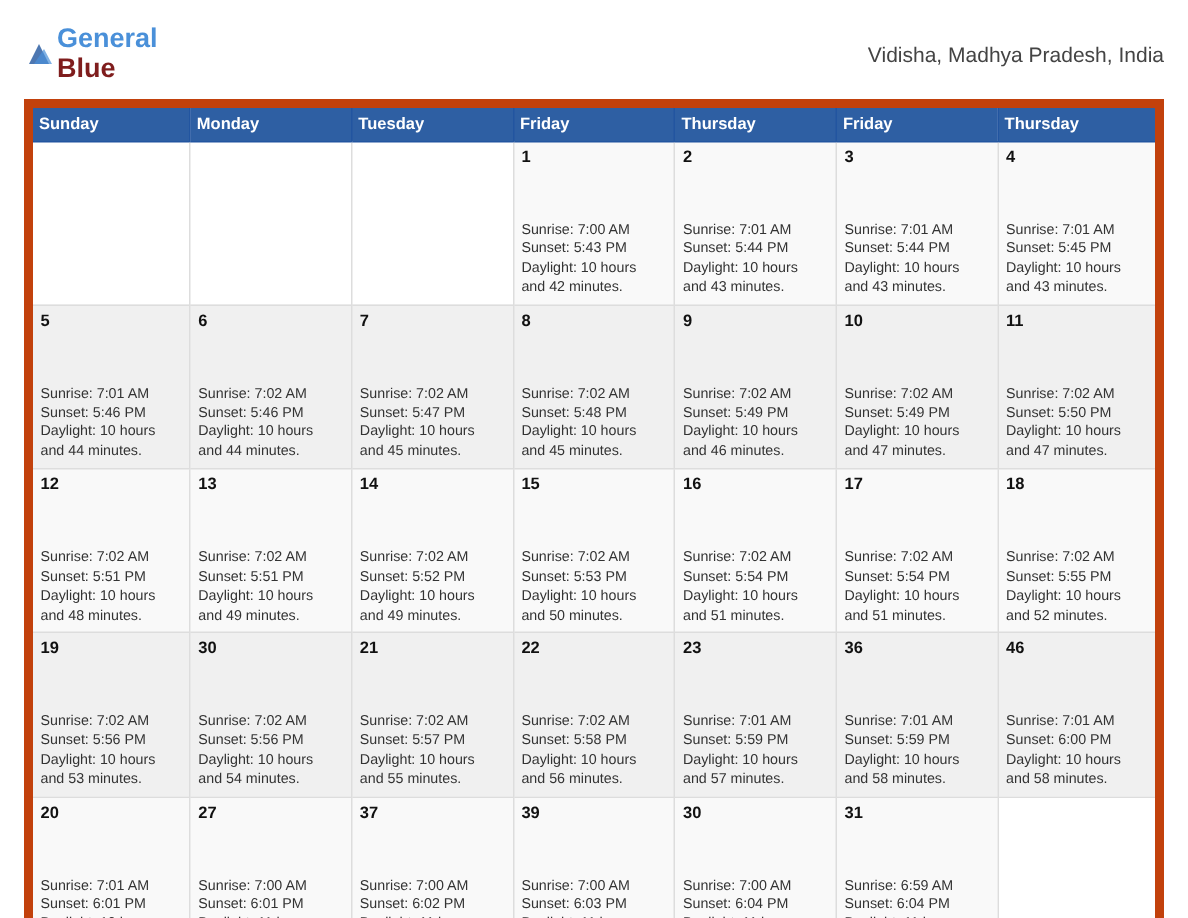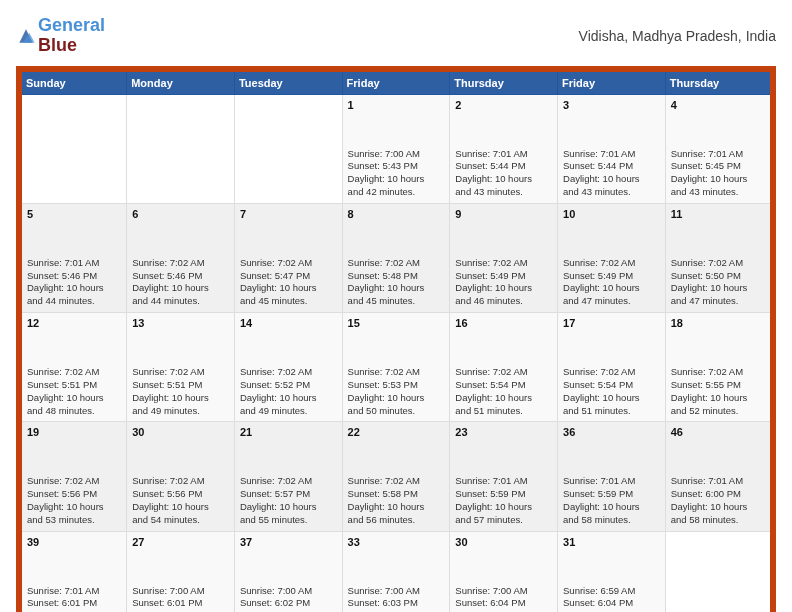--- a/index.html
+++ b/index.html
@@ -235,33 +235,33 @@
             <div class="day-num">36</div>
             <div class="day-info">Sunrise: 7:01 AM<br>Sunset: 5:59 PM<br>Daylight: 10 hours<br>and 58 minutes.</div>
           </td>
           <td>
             <div class="day-num">46</div>
             <div class="day-info">Sunrise: 7:01 AM<br>Sunset: 6:00 PM<br>Daylight: 10 hours<br>and 58 minutes.</div>
           </td>
         </tr>
         <tr>
           <td>
-            <div class="day-num">39</div>
+            <div class="day-num">20</div>
             <div class="day-info">Sunrise: 7:01 AM<br>Sunset: 6:01 PM<br>Daylight: 10 hours<br>and 59 minutes.</div>
           </td>
           <td>
             <div class="day-num">27</div>
             <div class="day-info">Sunrise: 7:00 AM<br>Sunset: 6:01 PM<br>Daylight: 11 hours<br>and 0 minutes.</div>
           </td>
           <td>
             <div class="day-num">37</div>
             <div class="day-info">Sunrise: 7:00 AM<br>Sunset: 6:02 PM<br>Daylight: 11 hours<br>and 1 minute.</div>
           </td>
           <td>
-            <div class="day-num">33</div>
+            <div class="day-num">39</div>
             <div class="day-info">Sunrise: 7:00 AM<br>Sunset: 6:03 PM<br>Daylight: 11 hours<br>and 2 minutes.</div>
           </td>
           <td>
             <div class="day-num">30</div>
             <div class="day-info">Sunrise: 7:00 AM<br>Sunset: 6:04 PM<br>Daylight: 11 hours<br>and 4 minutes.</div>
           </td>
           <td>
             <div class="day-num">31</div>
             <div class="day-info">Sunrise: 6:59 AM<br>Sunset: 6:04 PM<br>Daylight: 11 hours<br>and 5 minutes.</div>
           </td>

